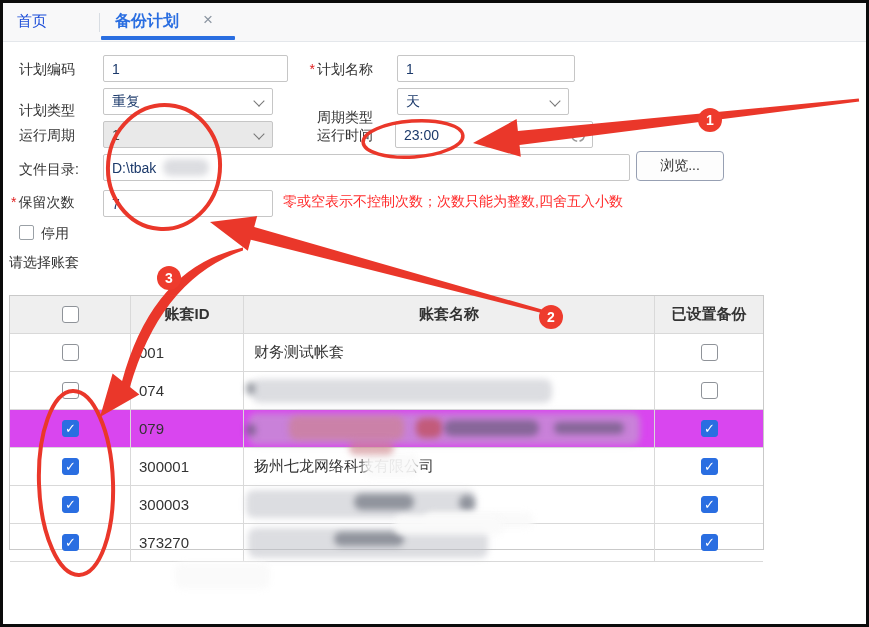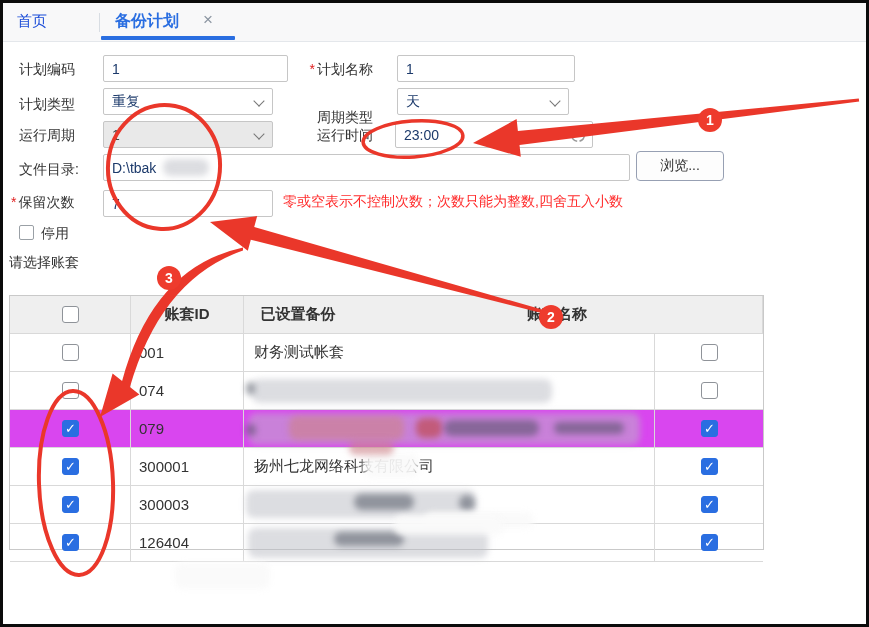--- a/index.html
+++ b/index.html
@@ -68,21 +68,21 @@
     <div class="tab-active">备份计划</div>
     <div class="tab-close">×</div>
     <div class="tab-underline"></div>
   </div>
 
   <div class="lbl" style="left:16px;top:58px">计划编码</div>
   <input class="inp" style="left: 100px; top: 52px; width: 185px;" value="1">
   <div class="lblr" style="top:58px"><span class="star">*</span><span>计划名称</span></div>
   <input class="inp" style="left: 394px; top: 52px; width: 178px;" value="1">
 
-  <div class="lbl" style="left:16px;top:93px">计划类型</div>
+  <div class="lbl" style="left:16px;top:99px">计划类型</div>
   <div class="sel" style="left:100px;top:85px;width:170px">
     <span>重复</span>
     <span class="chev"></span>
   </div>
   <div class="lblr" style="top:106px">周期类型</div>
   <div class="sel" style="left:394px;top:85px;width:172px">
     <span>天</span>
     <span class="chev"></span>
   </div>
 
@@ -115,22 +115,22 @@
   <div class="lbl" style="left:38px;top:222px">停用</div>
 
   <div class="section-title">请选择账套</div>
 
   <div class="table">
     <div class="thead">
       <div class="c c1">
           <div class="cb"></div>
         </div>
       <div class="c c2">账套ID</div>
+      <div class="c c3">账套名称</div>
       <div class="c c4">已设置备份</div>
-      <div class="c c3">账套名称</div>
     </div>
     <div id="rows">
         <div class="trow">
           <div class="c c1">
             <div class="cb"></div>
           </div>
           <div class="c c2">001</div>
           <div class="c c3">
             <span>财务测试帐套</span>
           </div>
@@ -197,21 +197,21 @@
             <div class="sm sm-w" style="left: 180px; top: 26px; width: 110px; height: 16px; z-index: 2;"></div>
           </div>
           <div class="c c4">
             <div class="cb on"></div>
           </div>
         </div>
         <div class="trow">
           <div class="c c1">
             <div class="cb on"></div>
           </div>
-          <div class="c c2">126404</div>
+          <div class="c c2">373270</div>
           <div class="c c3">
             <span></span>
             <div class="sm sm-g" style="left: 4px; top: 4px; width: 240px; height: 30px; z-index: 2;"></div>
             <div class="sm sm-d" style="left: 90px; top: 8px; width: 70px; height: 14px; z-index: 2;"></div>
             <div class="sm sm-w" style="left: 150px; top: -9px; width: 110px; height: 20px; z-index: 2;"></div>
           </div>
           <div class="c c4">
             <div class="cb on"></div>
           </div>
         </div>

